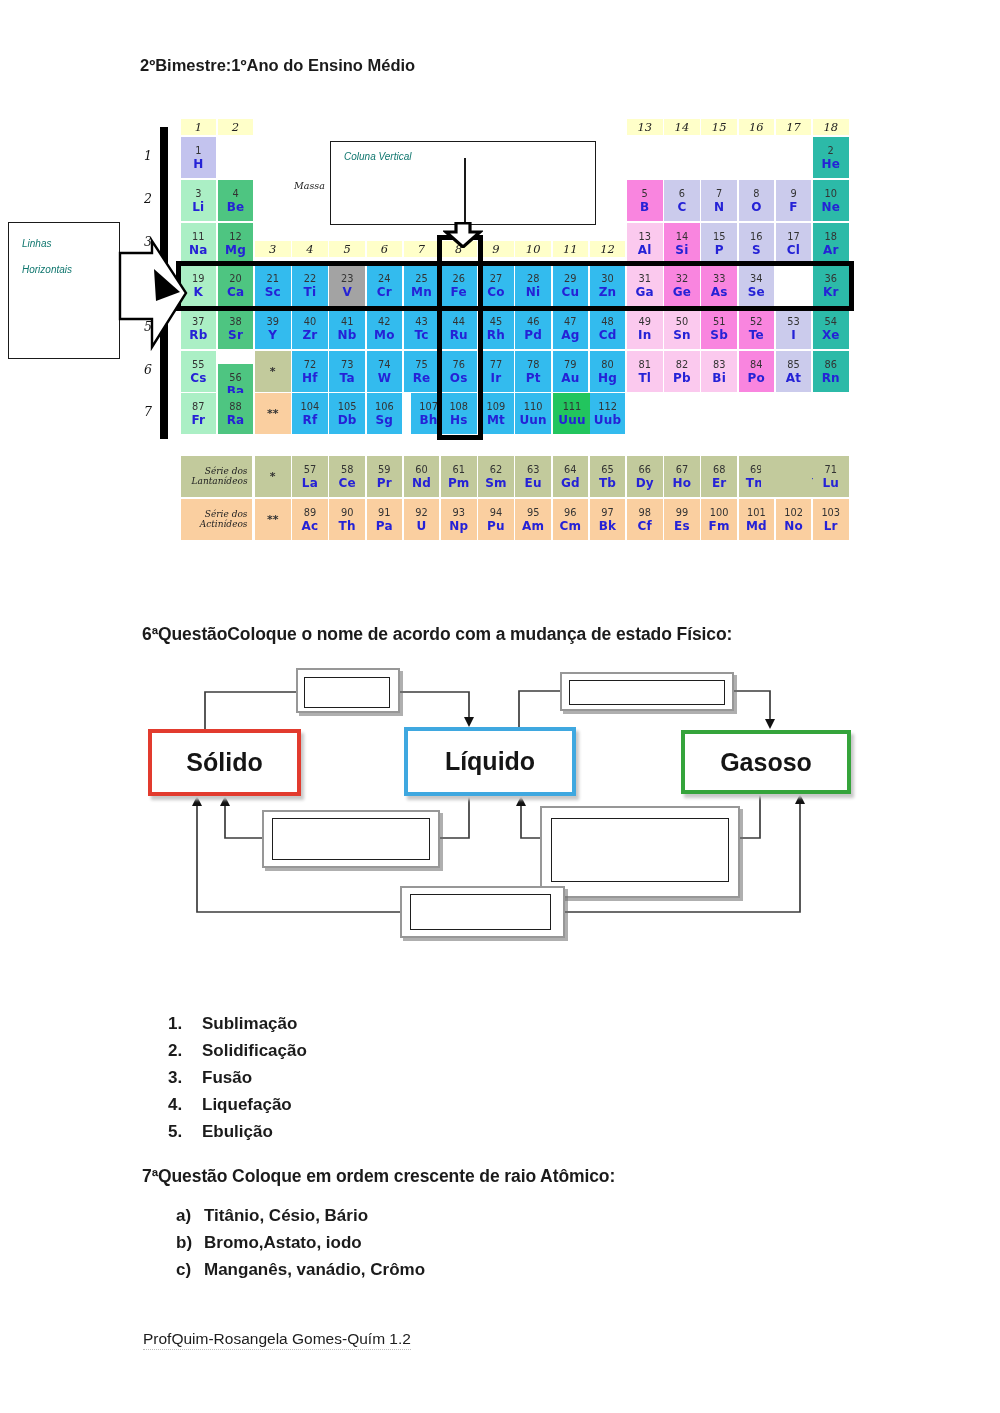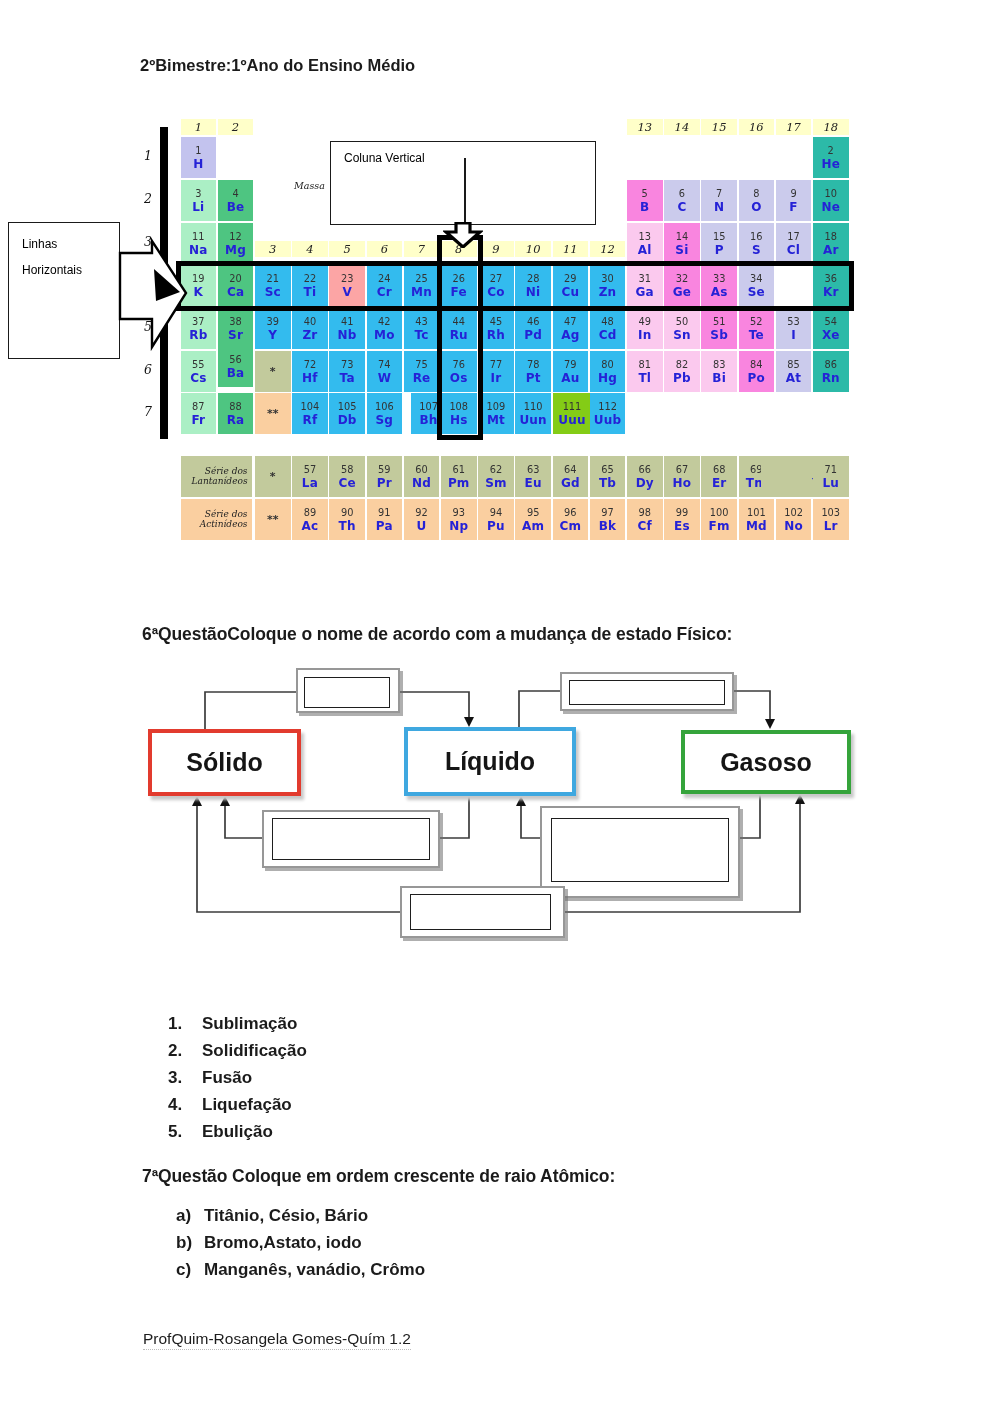--- a/index.html
+++ b/index.html
@@ -15,21 +15,21 @@
   .csym{font-size:12px;font-weight:bold;color:var(--sym,#2522d6);line-height:14px;letter-spacing:.2px;}
   .mark{font-size:11px;color:#333;font-weight:bold;}
   .ghead{position:absolute;background:#ffffc9;font:italic 11.5px "DejaVu Serif",serif;color:#222;
          display:flex;align-items:center;justify-content:center;z-index:1;}
   .pnum{position:absolute;font:italic 12.5px "DejaVu Serif",serif;color:#111;width:16px;text-align:center;z-index:1;}
   .serlab{position:absolute;display:flex;flex-direction:column;justify-content:center;align-items:flex-end;
           padding-right:4px;box-sizing:border-box;font:italic 9px "DejaVu Serif",serif;color:#222;line-height:10.5px;z-index:1;}
   .hl{position:absolute;border:5px solid #000;z-index:6;}
   #rowhl{left:176px;top:260.5px;width:668px;height:40px;}
   #colhl{left:436.5px;top:234.5px;width:36px;height:195px;}
-  .callout{position:absolute;background:#fff;border:1.6px solid #1a1a1a;z-index:4;font-size:12px;color:#000000;}
+  .callout{position:absolute;background:#fff;border:1.6px solid #1a1a1a;z-index:4;font-size:10px;color:#0f766e;font-style:italic;}
   #coluna{left:330px;top:141px;width:264px;height:82px;}
   #coluna span{position:absolute;left:13px;top:9px;}
   .cvline{position:absolute;left:133px;top:16px;width:1.6px;height:64px;background:#1a1a1a;}
   #linhas{left:8px;top:222px;width:112px;height:137px;padding:8px 0 0 13px;box-sizing:border-box;line-height:26px;}
   .massa{position:absolute;left:294px;top:180px;font:italic 9.5px "DejaVu Serif",serif;color:#222;z-index:3;}
   #downarrow{position:absolute;left:443px;top:222px;z-index:7;}
   #bigarrow{position:absolute;left:114px;top:237px;z-index:7;}
   
   .qtitle{position:absolute;left:142px;font-size:17.5px;font-weight:bold;letter-spacing:-.1px;}
   #q6t{top:624px;text-align:right;} #q7t{top:1166px;}
@@ -191,21 +191,21 @@
         <span class="csym">Ca</span>
       </div>
       <div class="cell" style="left: 254.9px; top: 265.2px; width: 35.7px; height: 41px; background: rgb(51, 187, 238);">
         <span class="cnum">21</span>
         <span class="csym">Sc</span>
       </div>
       <div class="cell" style="left: 292.1px; top: 265.2px; width: 35.7px; height: 41px; background: rgb(51, 187, 238);">
         <span class="cnum">22</span>
         <span class="csym">Ti</span>
       </div>
-      <div class="cell" style="left: 329.3px; top: 265.2px; width: 35.7px; height: 41px; background: #fca5a5;">
+      <div class="cell" style="left: 329.3px; top: 265.2px; width: 35.7px; height: 41px; background: #a3a3a3;">
         <span class="cnum">23</span>
         <span class="csym">V</span>
       </div>
       <div class="cell" style="left: 366.5px; top: 265.2px; width: 35.7px; height: 41px; background: rgb(51, 187, 238);">
         <span class="cnum">24</span>
         <span class="csym">Cr</span>
       </div>
       <div class="cell" style="left: 403.7px; top: 265.2px; width: 35.7px; height: 41px; background: rgb(51, 187, 238);">
         <span class="cnum">25</span>
         <span class="csym">Mn</span>
@@ -323,21 +323,21 @@
         <span class="csym">I</span>
       </div>
       <div class="cell" style="left: 812.9px; top: 307.85px; width: 35.7px; height: 41px; background: rgb(44, 186, 168);">
         <span class="cnum">54</span>
         <span class="csym">Xe</span>
       </div>
       <div class="cell" style="left: 180.5px; top: 350.5px; width: 35.7px; height: 41px; background: rgb(171, 239, 197);">
         <span class="cnum">55</span>
         <span class="csym">Cs</span>
       </div>
-      <div class="cell" style="left: 217.7px; top: 346px; width: 35.7px; height: 41px; background: rgb(78, 197, 129);">
+      <div class="cell" style="left: 217.7px; top: 364px; width: 35.7px; height: 41px; background: rgb(78, 197, 129);">
         <span class="cnum">56</span>
         <span class="csym">Ba</span>
       </div>
       <div class="cell mark" style="left: 254.9px; top: 350.5px; width: 35.7px; height: 41px; background: rgb(194, 202, 156);">*</div>
       <div class="cell" style="left: 292.1px; top: 350.5px; width: 35.7px; height: 41px; background: rgb(51, 187, 238);">
         <span class="cnum">72</span>
         <span class="csym">Hf</span>
       </div>
       <div class="cell" style="left: 329.3px; top: 350.5px; width: 35.7px; height: 41px; background: rgb(51, 187, 238);">
         <span class="cnum">73</span>
@@ -425,21 +425,21 @@
         <span class="csym">Hs</span>
       </div>
       <div class="cell" style="left: 478.1px; top: 393.15px; width: 35.7px; height: 41px; background: rgb(51, 187, 238);">
         <span class="cnum">109</span>
         <span class="csym">Mt</span>
       </div>
       <div class="cell" style="left: 515.3px; top: 393.15px; width: 35.7px; height: 41px; background: rgb(51, 187, 238);">
         <span class="cnum">110</span>
         <span class="csym">Uun</span>
       </div>
-      <div class="cell" style="left: 552.5px; top: 393.15px; width: 39px; height: 41px; background: #84cc16;">
+      <div class="cell" style="left: 552.5px; top: 393.15px; width: 39px; height: 41px; background: #22c55e;">
         <span class="cnum">111</span>
         <span class="csym">Uuu</span>
       </div>
       <div class="cell" style="left: 589.7px; top: 393.15px; width: 35.7px; height: 41px; background: rgb(51, 187, 238);">
         <span class="cnum">112</span>
         <span class="csym">Uub</span>
       </div>
       <div class="serlab" style="left: 180.5px; top: 455.5px; width: 71px; height: 41.2px; background: rgb(194, 202, 156);">
         <span>Série dos</span>
         <span>Lantanídeos</span>

